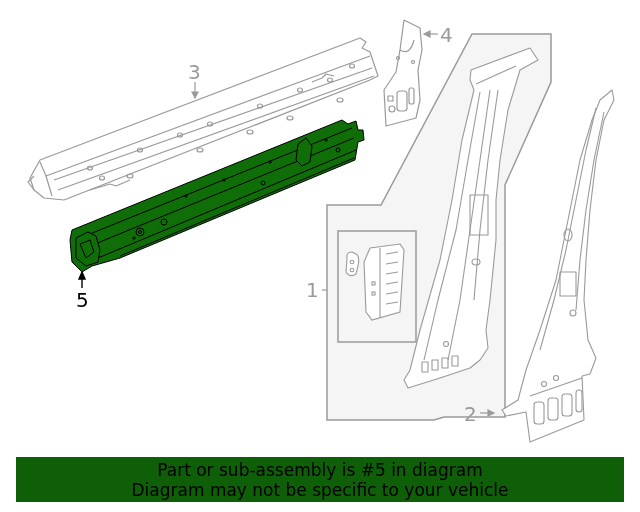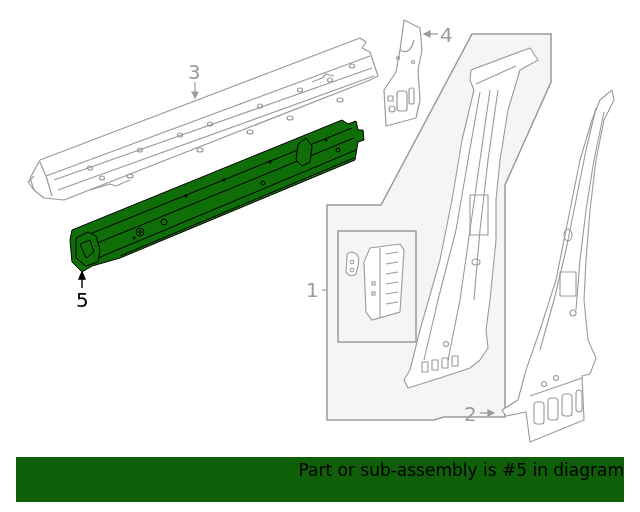--- a/index.html
+++ b/index.html
@@ -1,21 +1,21 @@
 <!DOCTYPE html>
 <html><head>
 <meta charset="utf-8">
 <style>
   html, body { margin: 0; padding: 0; }
   body { width: 640px; height: 512px; background: #ffffff; position: relative; overflow: hidden; font-family: "DejaVu Sans", sans-serif; }
   #diagram { position: absolute; left: 0; top: 0; width: 640px; height: 455px; }
   .callout { position: absolute; font-family: "DejaVu Sans", sans-serif; font-size: 20px; line-height: 20px; }
   .banner {
     position: absolute; left: 16px; top: 457px; width: 608px; height: 45px;
-    background: #0f5e08; color: #000; text-align: right;
+    background: #0f5e08; color: #000; text-align: center;
     font-family: "DejaVu Sans", sans-serif; font-size: 17px; line-height: 20px;
     padding-top: 3px; box-sizing: border-box;
   }
   .banner div { white-space: nowrap; }
 </style>
 </head>
 <body>
 
 <svg id="diagram" viewBox="0 0 640 455" xmlns="http://www.w3.org/2000/svg">
 
@@ -158,13 +158,14 @@
 </svg>
 
 <div class="callout" style="left:306px;top:280px;color:#9a9a9a;">1</div>
 <div class="callout" style="left:464px;top:404px;color:#9a9a9a;">2</div>
 <div class="callout" style="left:188px;top:62px;color:#9a9a9a;">3</div>
 <div class="callout" style="left:440px;top:25px;color:#9a9a9a;">4</div>
 <div class="callout" style="left:76px;top:290px;color:#000000;">5</div>
 
 <div class="banner">
   <div>Part or sub-assembly is #5 in diagram</div>
+  <div>Diagram may not be specific to your vehicle</div>
 </div>
 
 </body></html>

